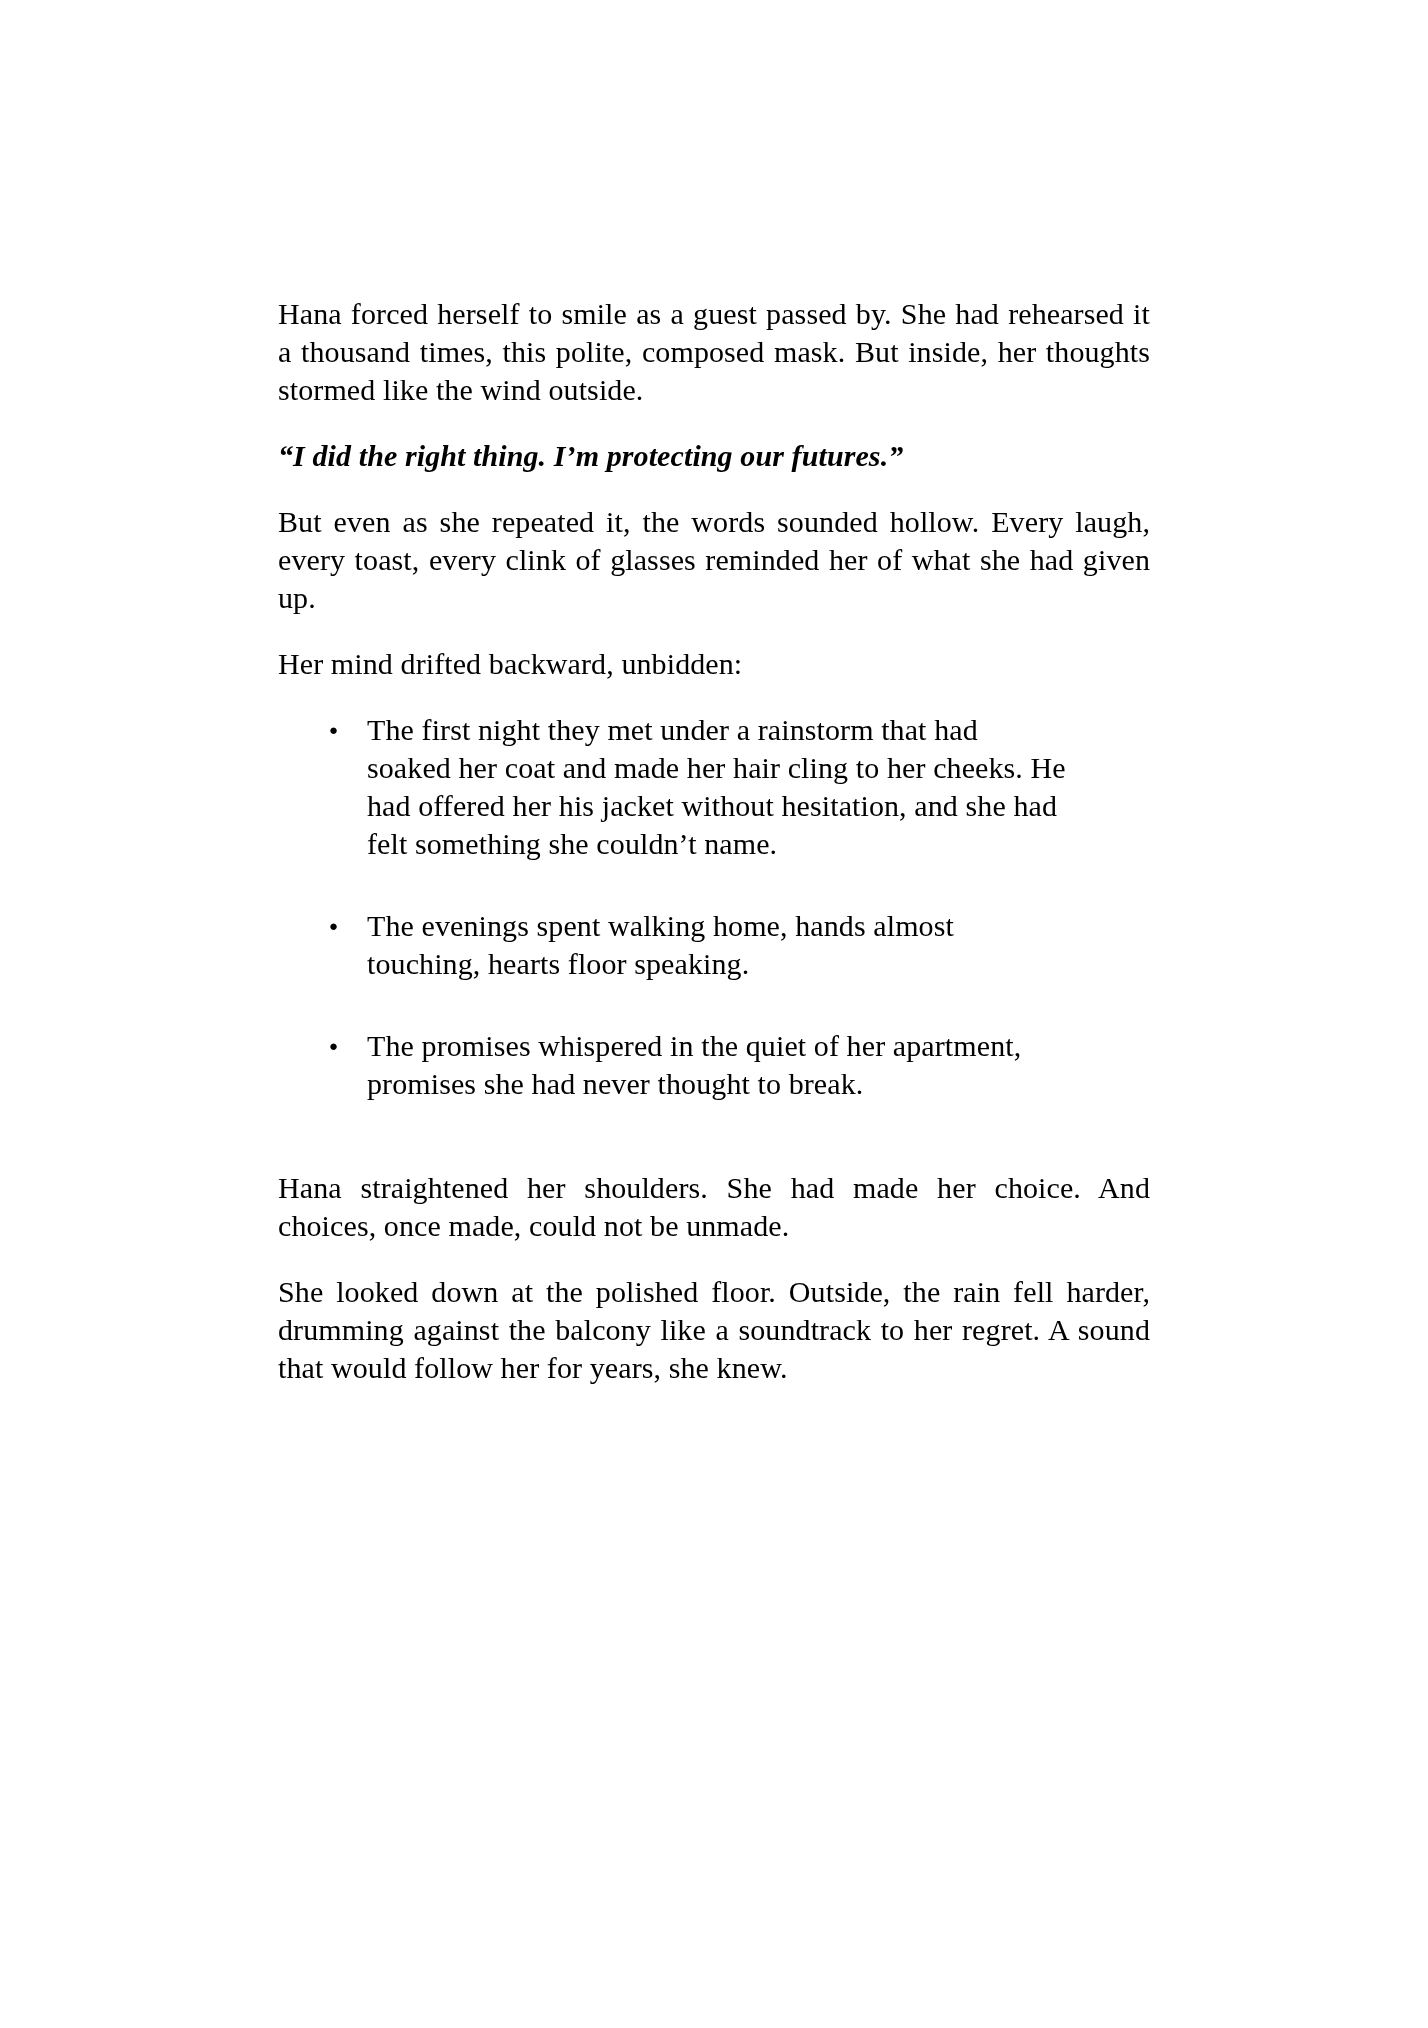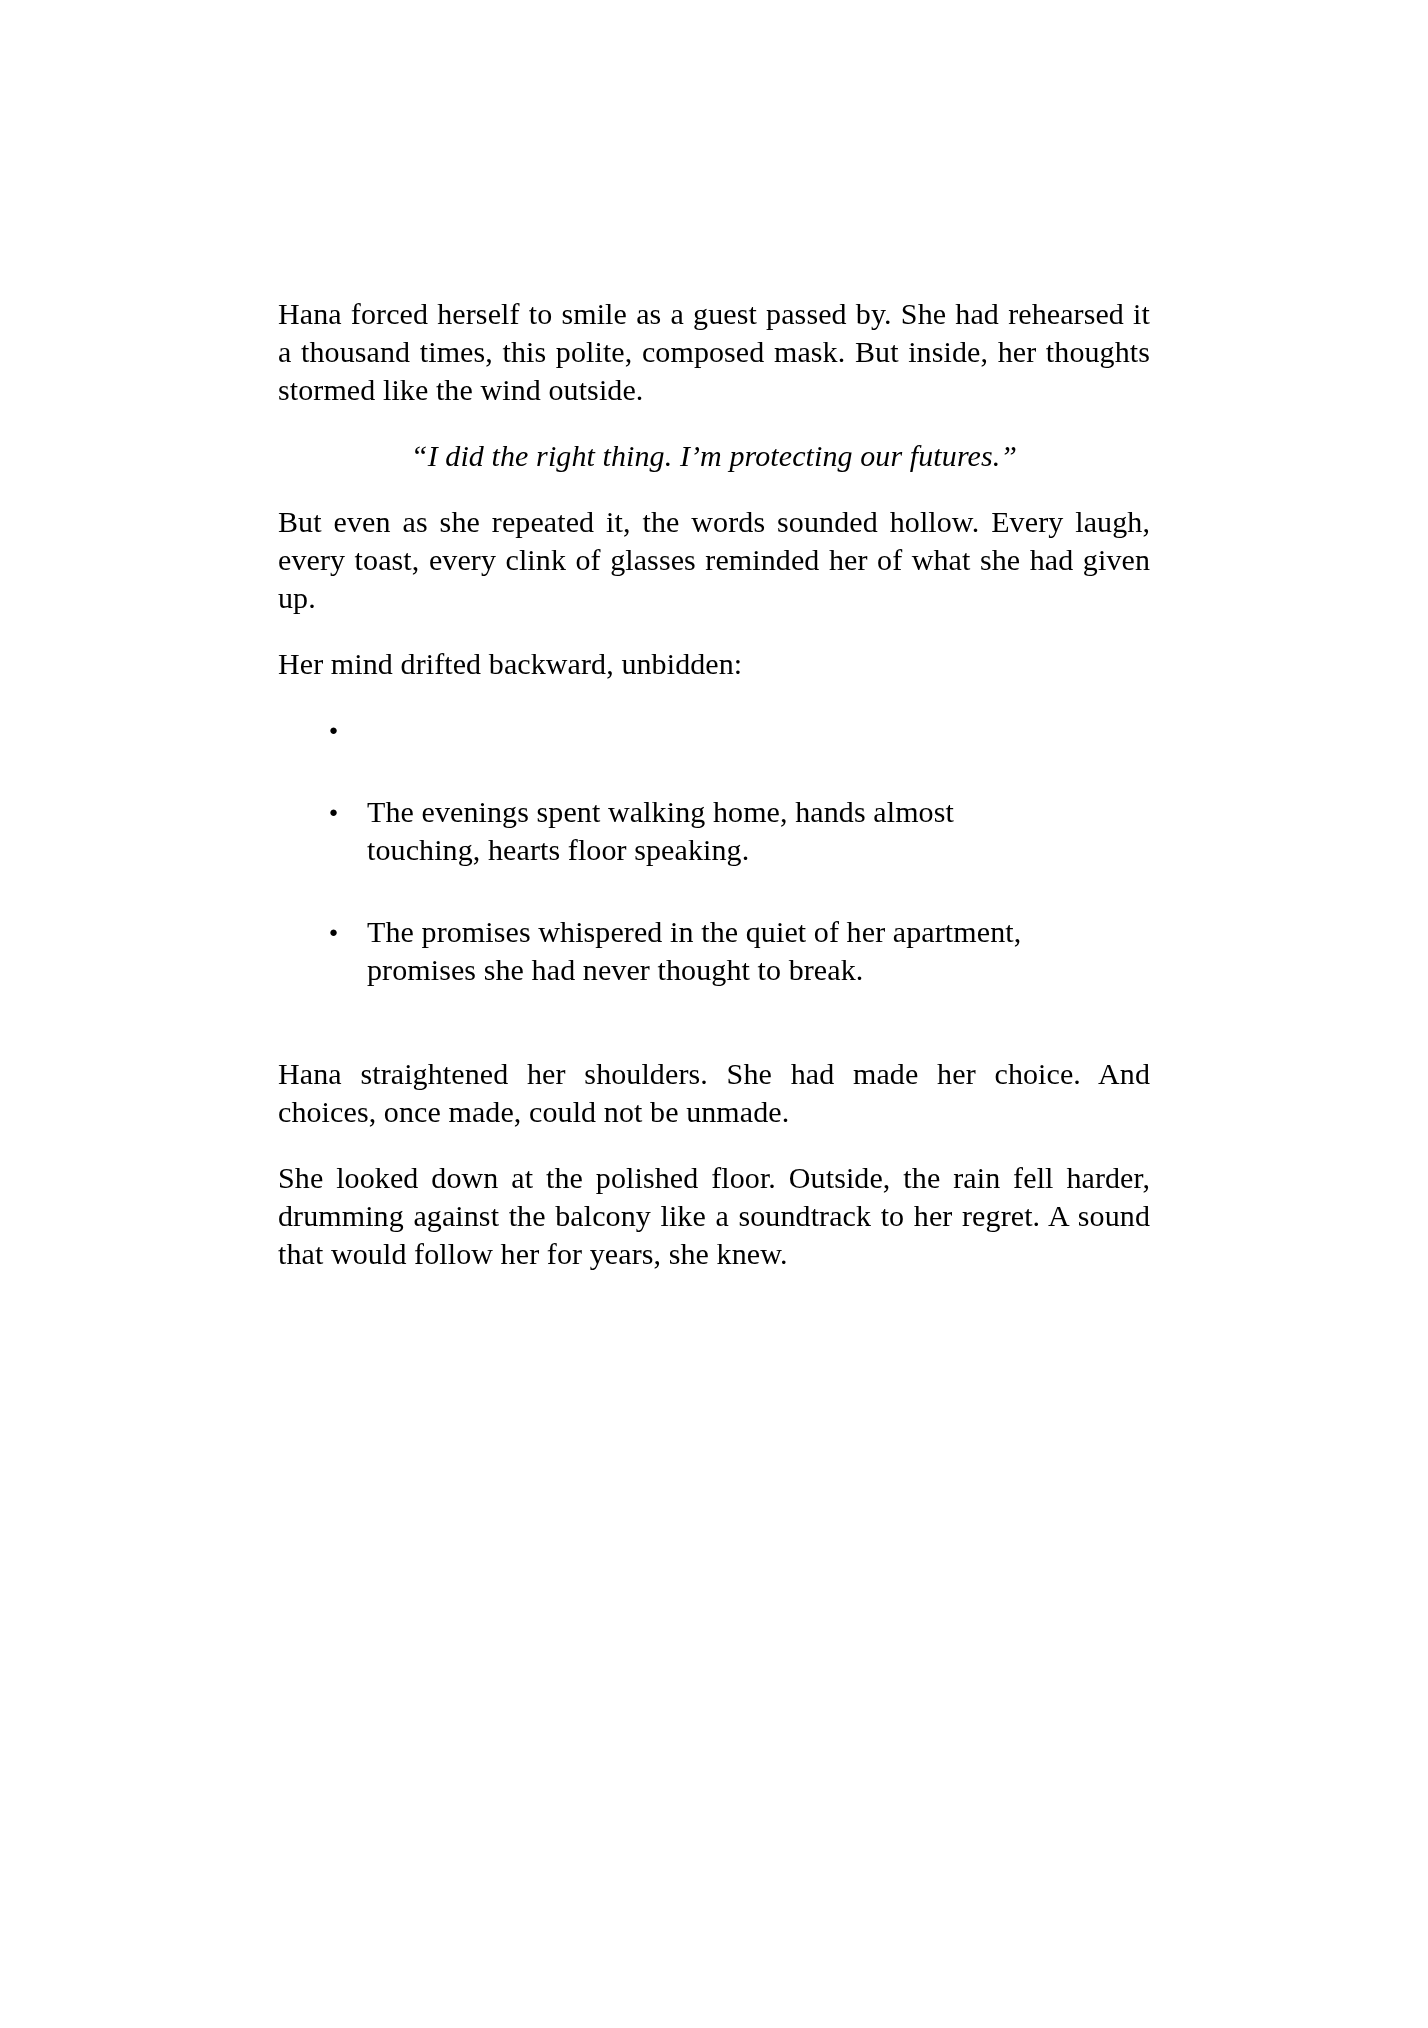--- a/index.html
+++ b/index.html
@@ -29,21 +29,22 @@
     font-size: 30px;
     line-height: 38px;
     letter-spacing: 0.1px;
   }
   .column p {
     margin: 0 0 28px 0;
     text-align: justify;
   }
   p.quote {
     font-style: italic;
-    text-align: center;
+    text-align: left;
+    font-weight: bold;
   }
   p.single-line {
     text-align: left;
   }
   ul.memories {
     list-style: none;
     margin: 6px 0 66px 0;
     padding: 0 0 0 51px;
   }
   ul.memories li {
@@ -75,20 +76,21 @@
 
     <p class="quote"><em>“I did the right thing. I’m protecting our futures.”</em></p>
 
     <p>But even as she repeated it, the words sounded hollow. Every laugh, every toast, every clink of glasses reminded her of what she had given up.</p>
 
     <p class="single-line">Her mind drifted backward, unbidden:</p>
 
     <ul class="memories">
       <li>
         <span class="bullet">●</span>
+        <span class="li-text">The first night they met under a rainstorm that had soaked her coat and made her hair cling to her cheeks. He had offered her his jacket without hesitation, and she had felt something she couldn’t name.</span>
       </li>
       <li>
         <span class="bullet">●</span>
         <span class="li-text">The evenings spent walking home, hands almost touching, hearts floor speaking.</span>
       </li>
       <li>
         <span class="bullet">●</span>
         <span class="li-text">The promises whispered in the quiet of her apartment, promises she had never thought to break.</span>
       </li>
     </ul>

